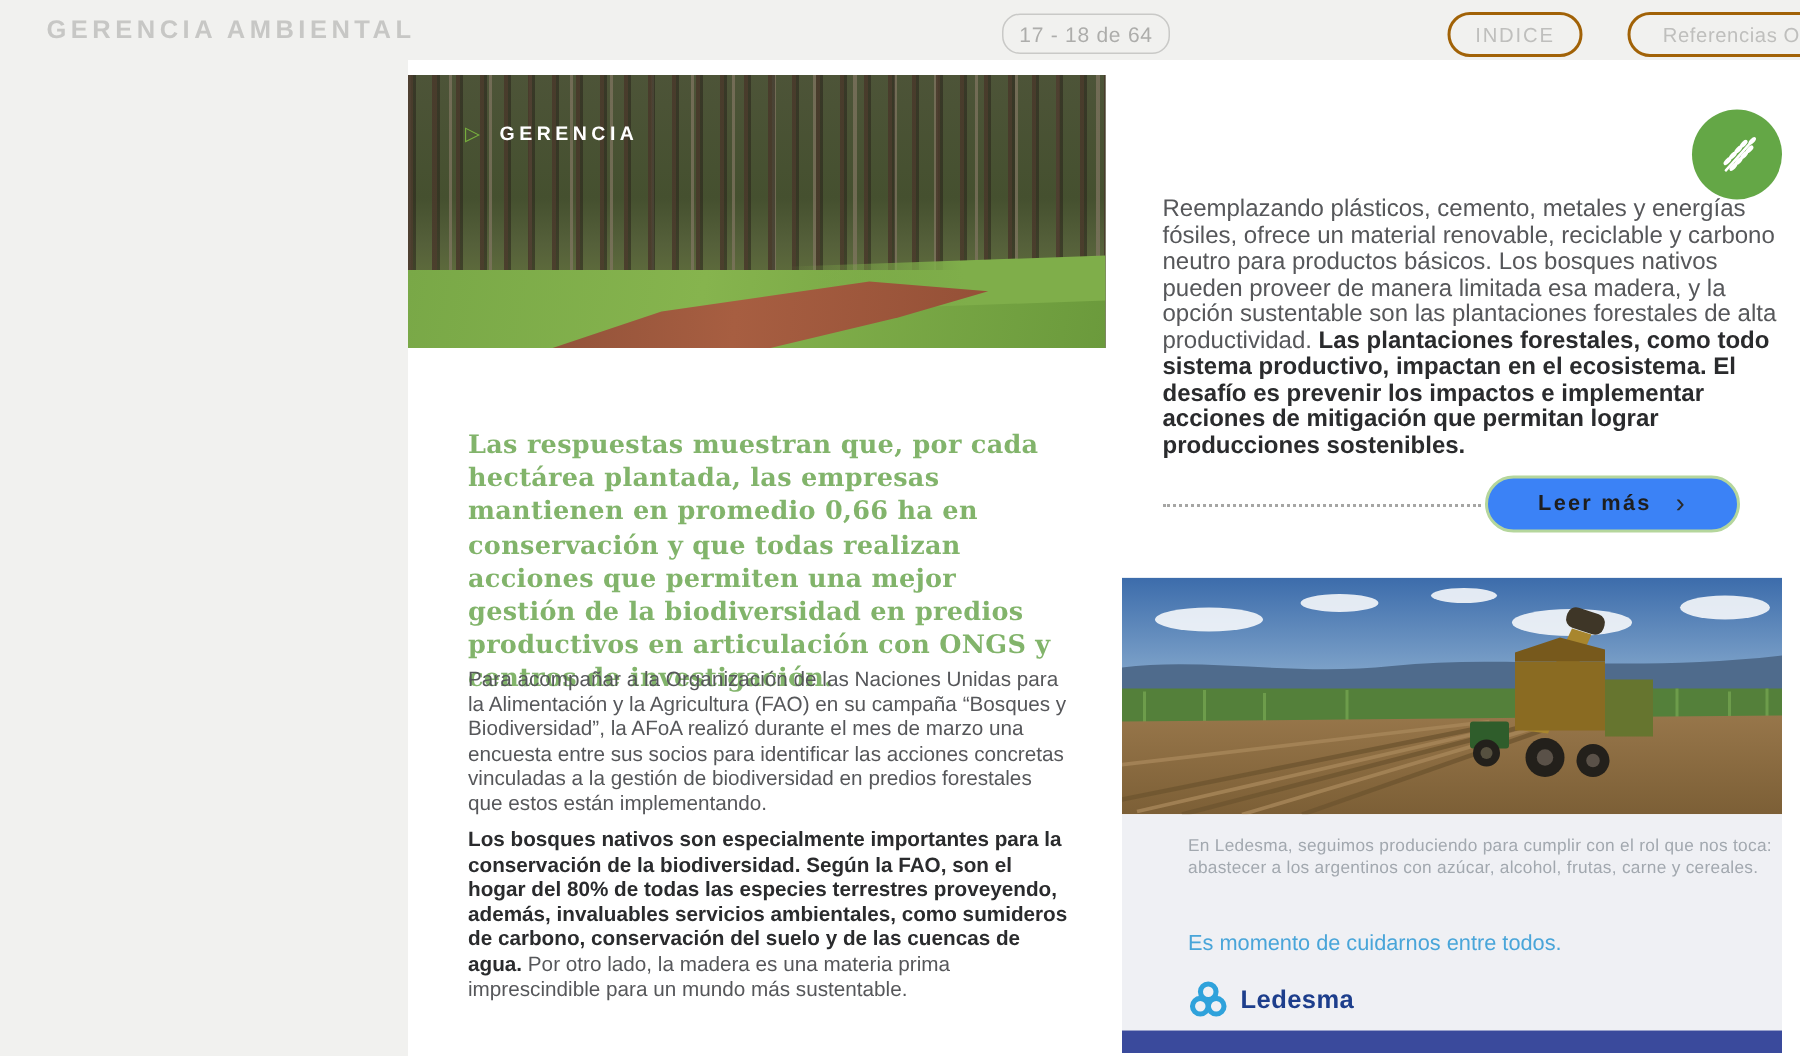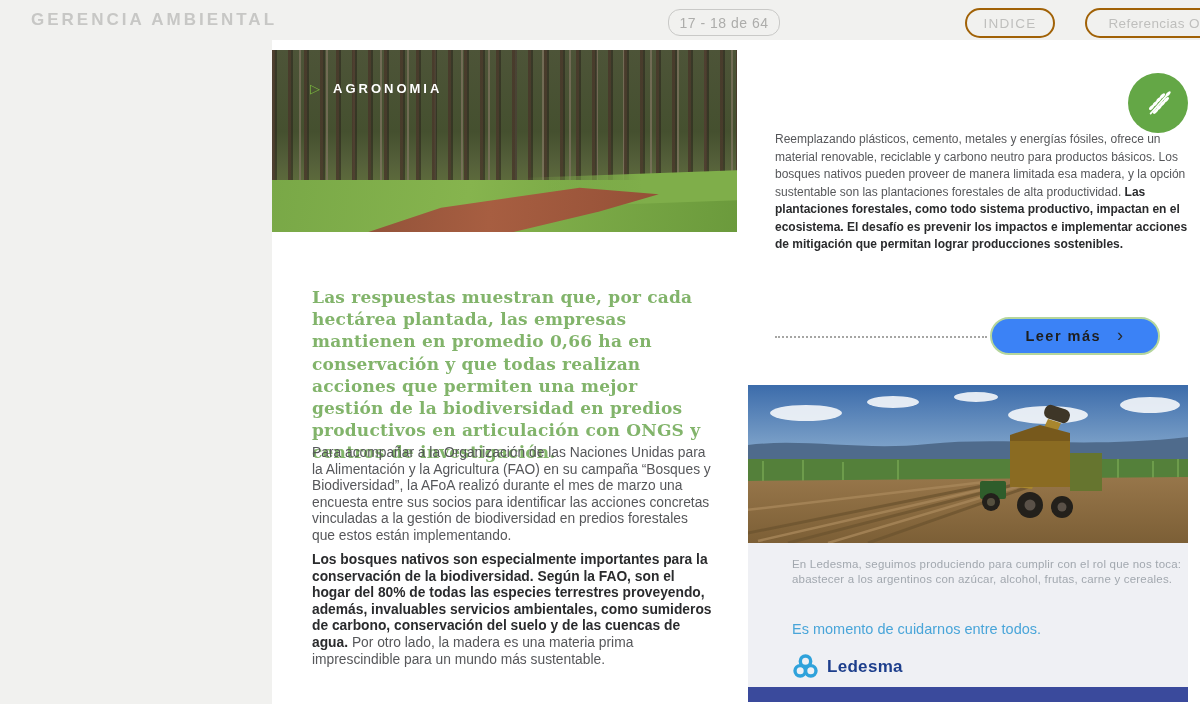--- a/index.html
+++ b/index.html
@@ -84,21 +84,21 @@
   .p1 { position:absolute; left:40px; top:405px; width:400px; }
   .p2 { position:absolute; left:40px; top:512px; width:402px; }
   .p2 strong, .rp strong { color:#2a2b2d; font-weight:bold; }
 
   
   .wheat-badge {
     position:absolute; left:856px; top:33px; width:60px; height:60px;
     border-radius:50%; background:#64a746;
     display:flex; align-items:center; justify-content:center;
   }
-  .rp { position:absolute; left:503px; top:91px; width:422px; font-size:12px; line-height:17.5px; }
+  .rp { position:absolute; left:503px; top:91px; width:422px; font-size:16px; line-height:17.5px; }
   .dots {
     position:absolute; left:503px; top:296px; width:212px; height:0;
     border-top:2px dotted #a6a6a4;
   }
   .readmore {
     position:absolute; left:718px; top:277px; width:170px; height:38px;
     background:#3b82f6; border:2px solid #b5d69c; border-radius:19px;
     display:flex; align-items:center; justify-content:center; gap:16px;
     font-family:"Liberation Sans", sans-serif;
     font-size:14.5px; font-weight:bold; color:#1e1e1e; letter-spacing:1.5px;
@@ -137,21 +137,21 @@
 </div>
 
 <div class="page">
 
   <div class="forest">
     <div class="forest-grass"></div>
     <div class="forest-grass2"></div>
     <div class="forest-road"></div>
     <div class="section-label">
       <span class="tri">▷</span>
-      <span>AGRONOMIA</span>
+      <span>GERENCIA</span>
     </div>
   </div>
 
   <div class="quote">Las respuestas muestran que, por cada hectárea plantada, las empresas mantienen en promedio 0,66 ha en conservación y que todas realizan acciones que permiten una mejor gestión de la biodiversidad en predios productivos en articulación con ONGS y centros de investigación.</div>
 
   <p class="bodytext p1">Para acompañar a la Organización de las Naciones Unidas para la Alimentación y la Agricultura (FAO) en su campaña “Bosques y Biodiversidad”, la AFoA realizó durante el mes de marzo una encuesta entre sus socios para identificar las acciones concretas vinculadas a la gestión de biodiversidad en predios forestales que estos están implementando.</p>
   <p class="bodytext p2">
     <strong>Los bosques nativos son especialmente importantes para la conservación de la biodiversidad. Según la FAO, son el hogar del 80% de todas las especies terrestres proveyendo, además, invaluables servicios ambientales, como sumideros de carbono, conservación del suelo y de las cuencas de agua.</strong><span> Por otro lado, la madera es una materia prima imprescindible para un mundo más sustentable.</span>
   </p>
 

